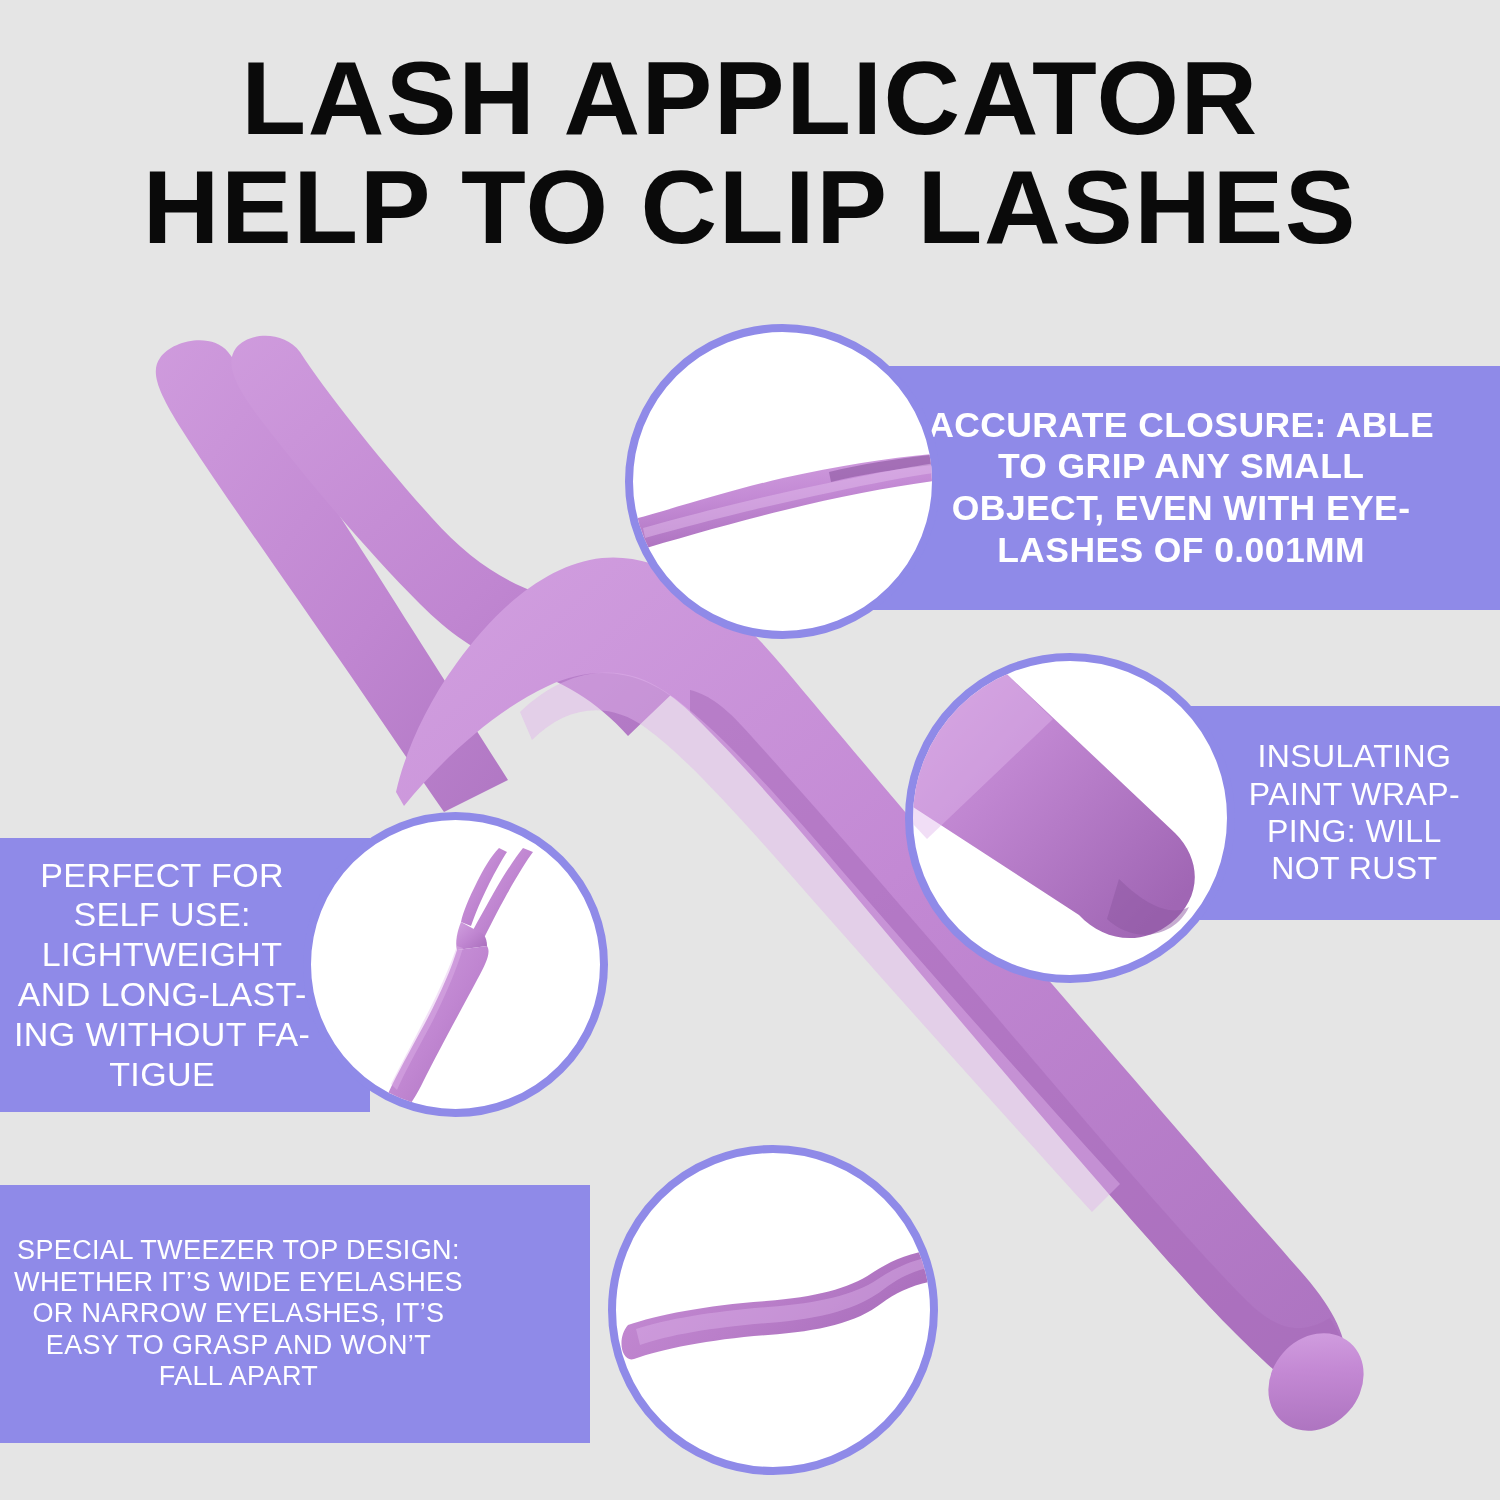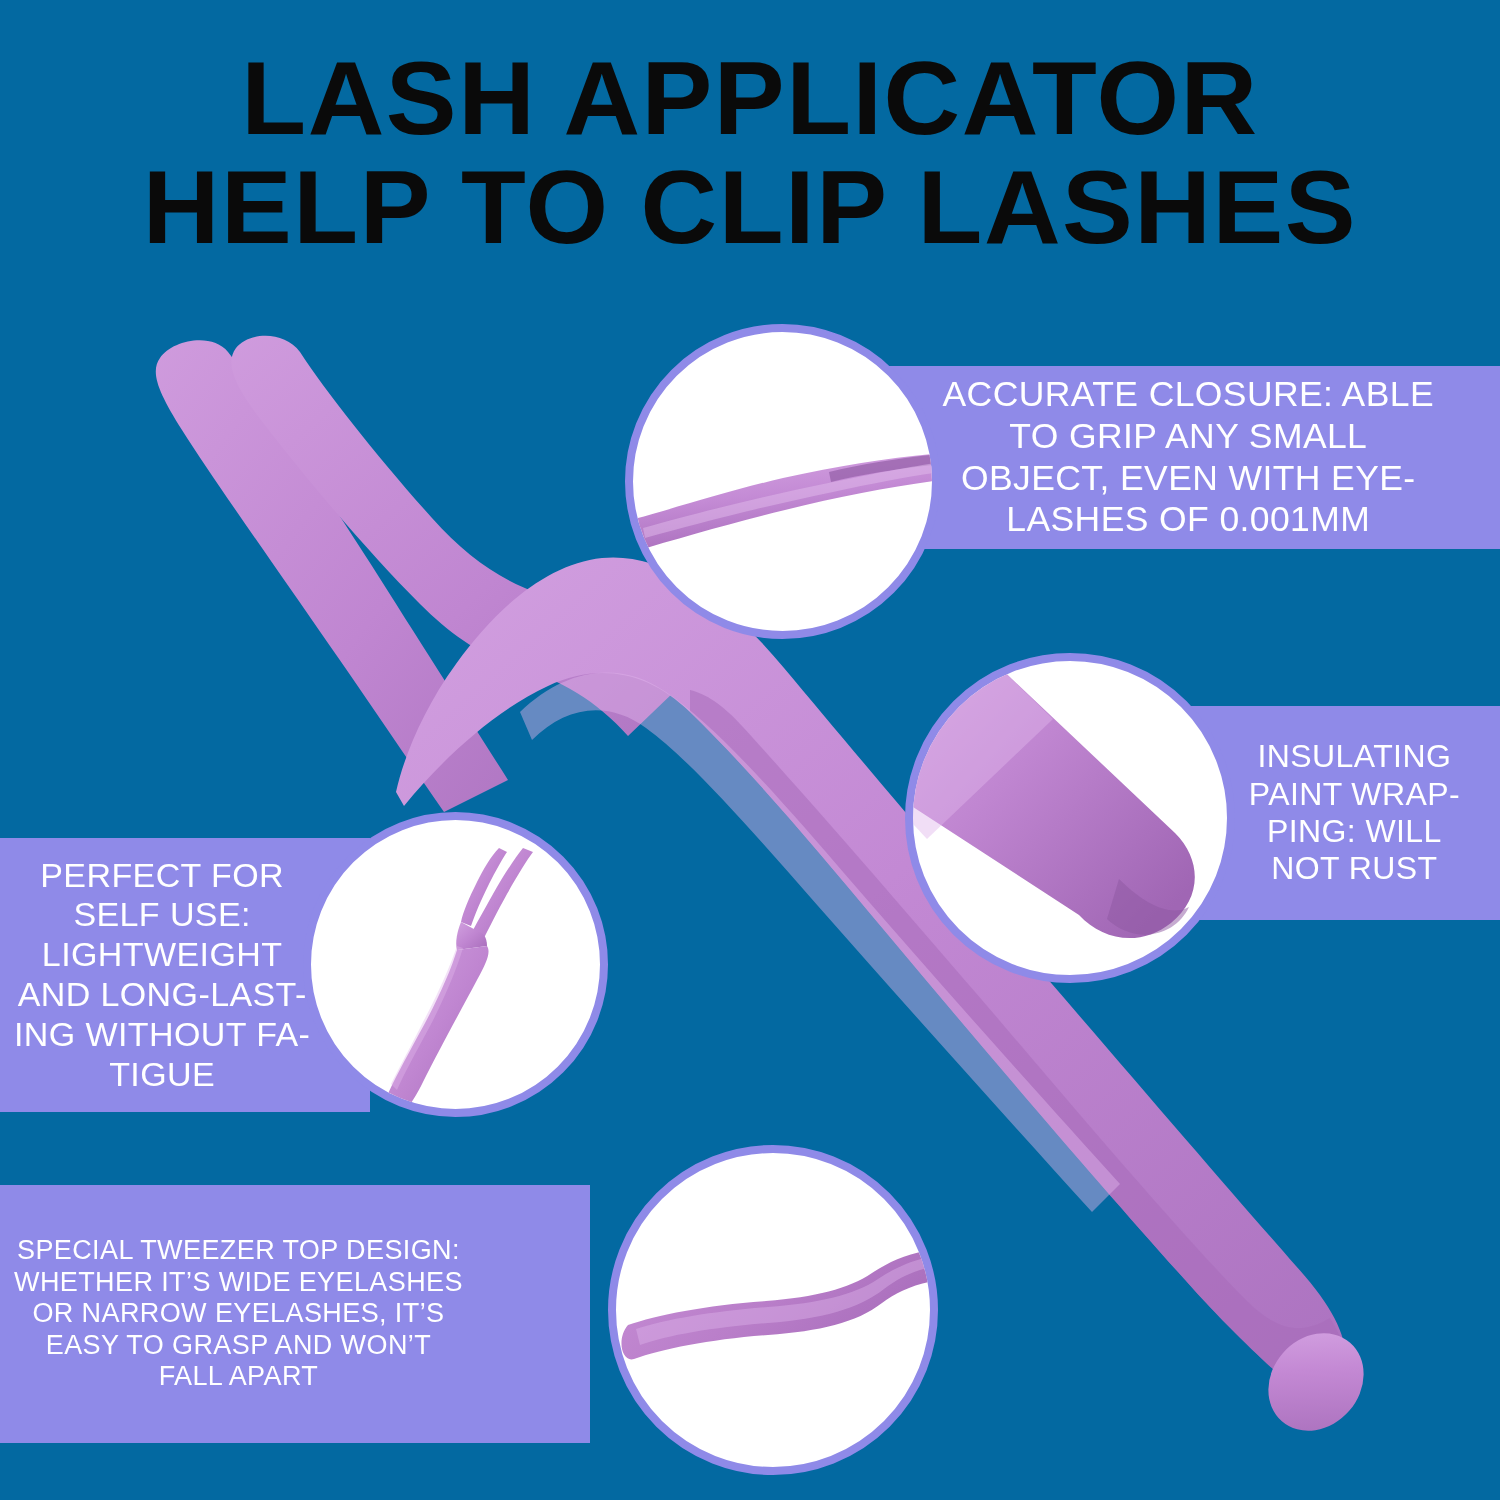--- a/index.html
+++ b/index.html
@@ -4,21 +4,21 @@
 <style>
   html, body {
     margin: 0;
     padding: 0;
     background: #ffffff;
   }
   #page {
     position: relative;
     width: 1500px;
     height: 1500px;
-    background: #0369a1;
+    background: #e5e5e5;
     overflow: hidden;
     font-family: "Liberation Sans", sans-serif;
   }
 
   
   .title-block {
     position: absolute;
     left: 0;
     top: 44px;
     width: 1500px;
@@ -51,23 +51,24 @@
     text-align: center;
     line-height: 1.17;
     white-space: pre-line;
   }
 
   
   #band-accurate-closure {
     left: 790px;
     top: 366px;
     width: 710px;
-    height: 183px;
+    height: 244px;
     justify-content: flex-end;
     padding-right: 66px;
+    font-weight: bold;
   }
   #band-accurate-closure .band-text { font-size: 35.5px; }
 
   
   #band-insulating-paint {
     left: 1108px;
     top: 706px;
     width: 392px;
     height: 214px;
     justify-content: flex-end;

